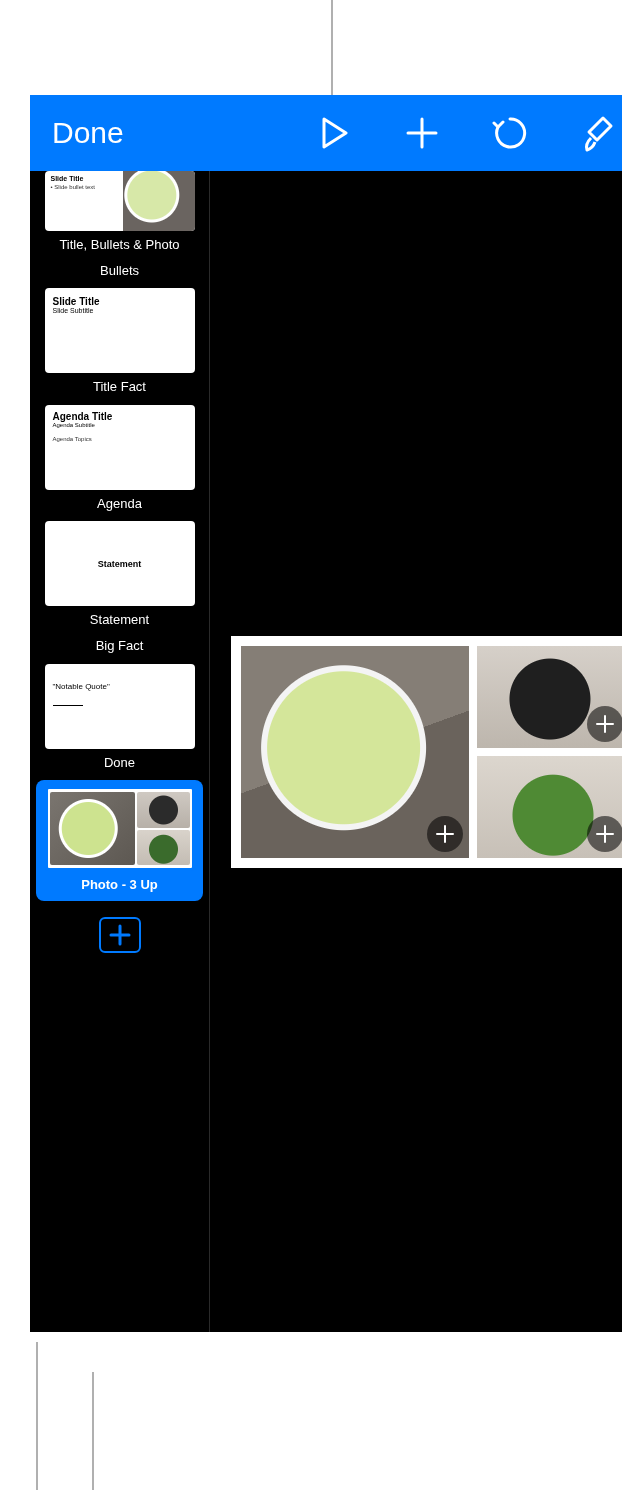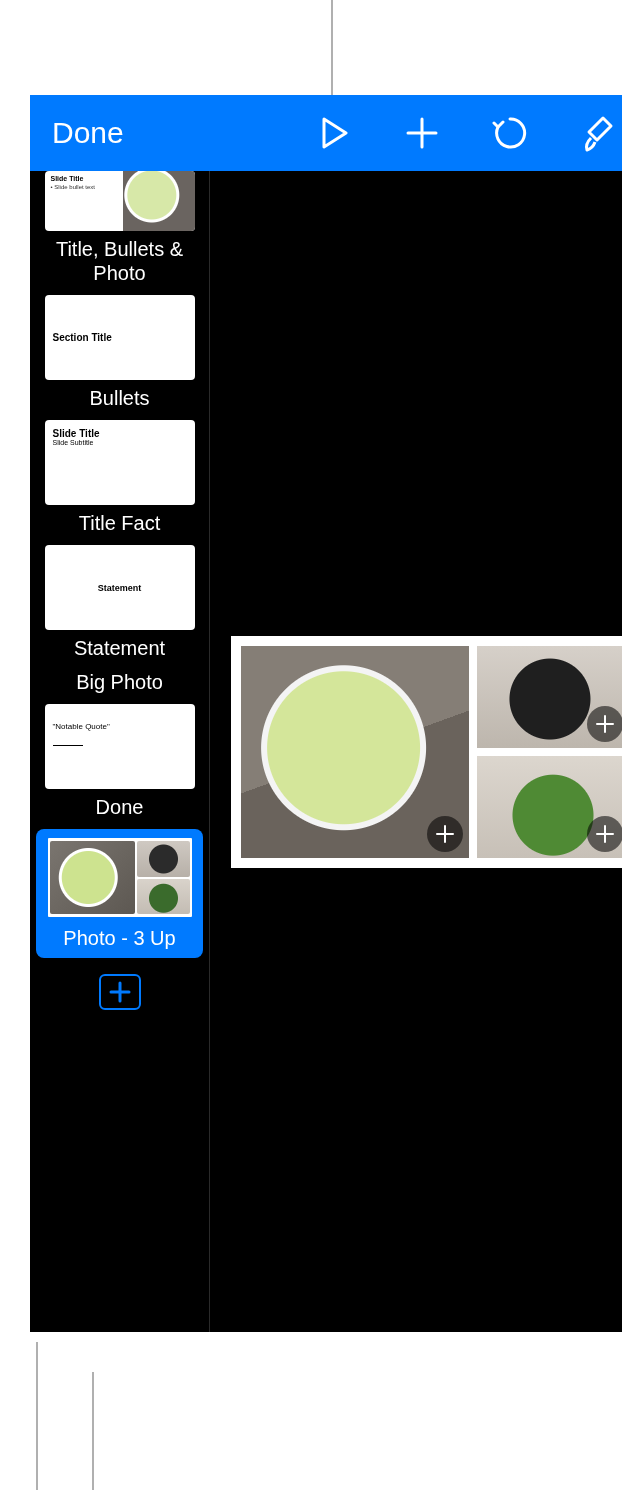--- a/index.html
+++ b/index.html
@@ -66,21 +66,21 @@
     gap: 10px;
   }
   .slide-item {
     display: flex;
     flex-direction: column;
     align-items: center;
     gap: 6px;
   }
   .slide-item .label {
     color: #fff;
-    font-size: 20px;
+    font-size: 13px;
     text-align: center;
     line-height: 1.2;
   }
   .thumb {
     width: 150px;
     height: 85px;
     background: #fff;
     border-radius: 4px;
     position: relative;
     overflow: hidden;
@@ -142,21 +142,21 @@
   }
 
   
   .slide-item.selected { 
     background:#007aff; 
     border-radius:8px; 
     padding:6px 4px 8px 4px;
     margin: 0 -4px;
   }
   .slide-item.selected .thumb { border:3px solid #007aff; }
-  .slide-item.selected .label { font-weight:400; }
+  .slide-item.selected .label { font-weight:700; }
 
   
   .add-slide {
     align-self: center;
     margin-top: 6px;
     width: 42px;
     height: 36px;
     border: 2px solid #007aff;
     border-radius: 6px;
     display:flex;
@@ -272,44 +272,49 @@
               <div class="t-sub">Slide Title</div>
               <div class="t-body">• <span>Slide bullet text</span></div>
             </div>
             <div class="imgcol"></div>
           </div>
         </div>
         <div class="label">Title, Bullets &amp; Photo</div>
       </div>
 
       <div class="slide-item">
-        <div class="thumb" style="justify-content:center;">
-          <div class="t-heading">Section Title</div>
-        </div>
         <div class="label">Bullets</div>
       </div>
 
       <div class="slide-item">
         <div class="thumb" style="justify-content:flex-start; padding-top:8px;">
           <div class="t-heading">Slide Title</div>
           <div class="t-sub" style="font-weight:400; font-size:7px;">Slide Subtitle</div>
         </div>
         <div class="label">Title Fact</div>
       </div>
 
+      <div class="slide-item">
+        <div class="thumb" style="justify-content:flex-start; padding-top:6px;">
+          <div class="t-heading">Agenda Title</div>
+          <div class="t-sub" style="font-weight:400; font-size:6px;">Agenda Subtitle</div>
+          <div class="t-body" style="margin-top:8px;">Agenda Topics</div>
+        </div>
+        <div class="label">Agenda</div>
+      </div>
 
       <div class="slide-item">
         <div class="thumb centered">
           <div class="t-heading" style="font-size:9px;">Statement</div>
         </div>
         <div class="label">Statement</div>
       </div>
 
       <div class="slide-item">
-        <div class="label">Big Photo</div>
+        <div class="label">Big Fact</div>
       </div>
 
       <div class="slide-item">
         <div class="thumb" style="justify-content:flex-start; padding-top:18px;">
           <div class="t-quote">"Notable Quote"</div>
           <div class="t-line"></div>
         </div>
         <div class="label">Done</div>
       </div>
 

